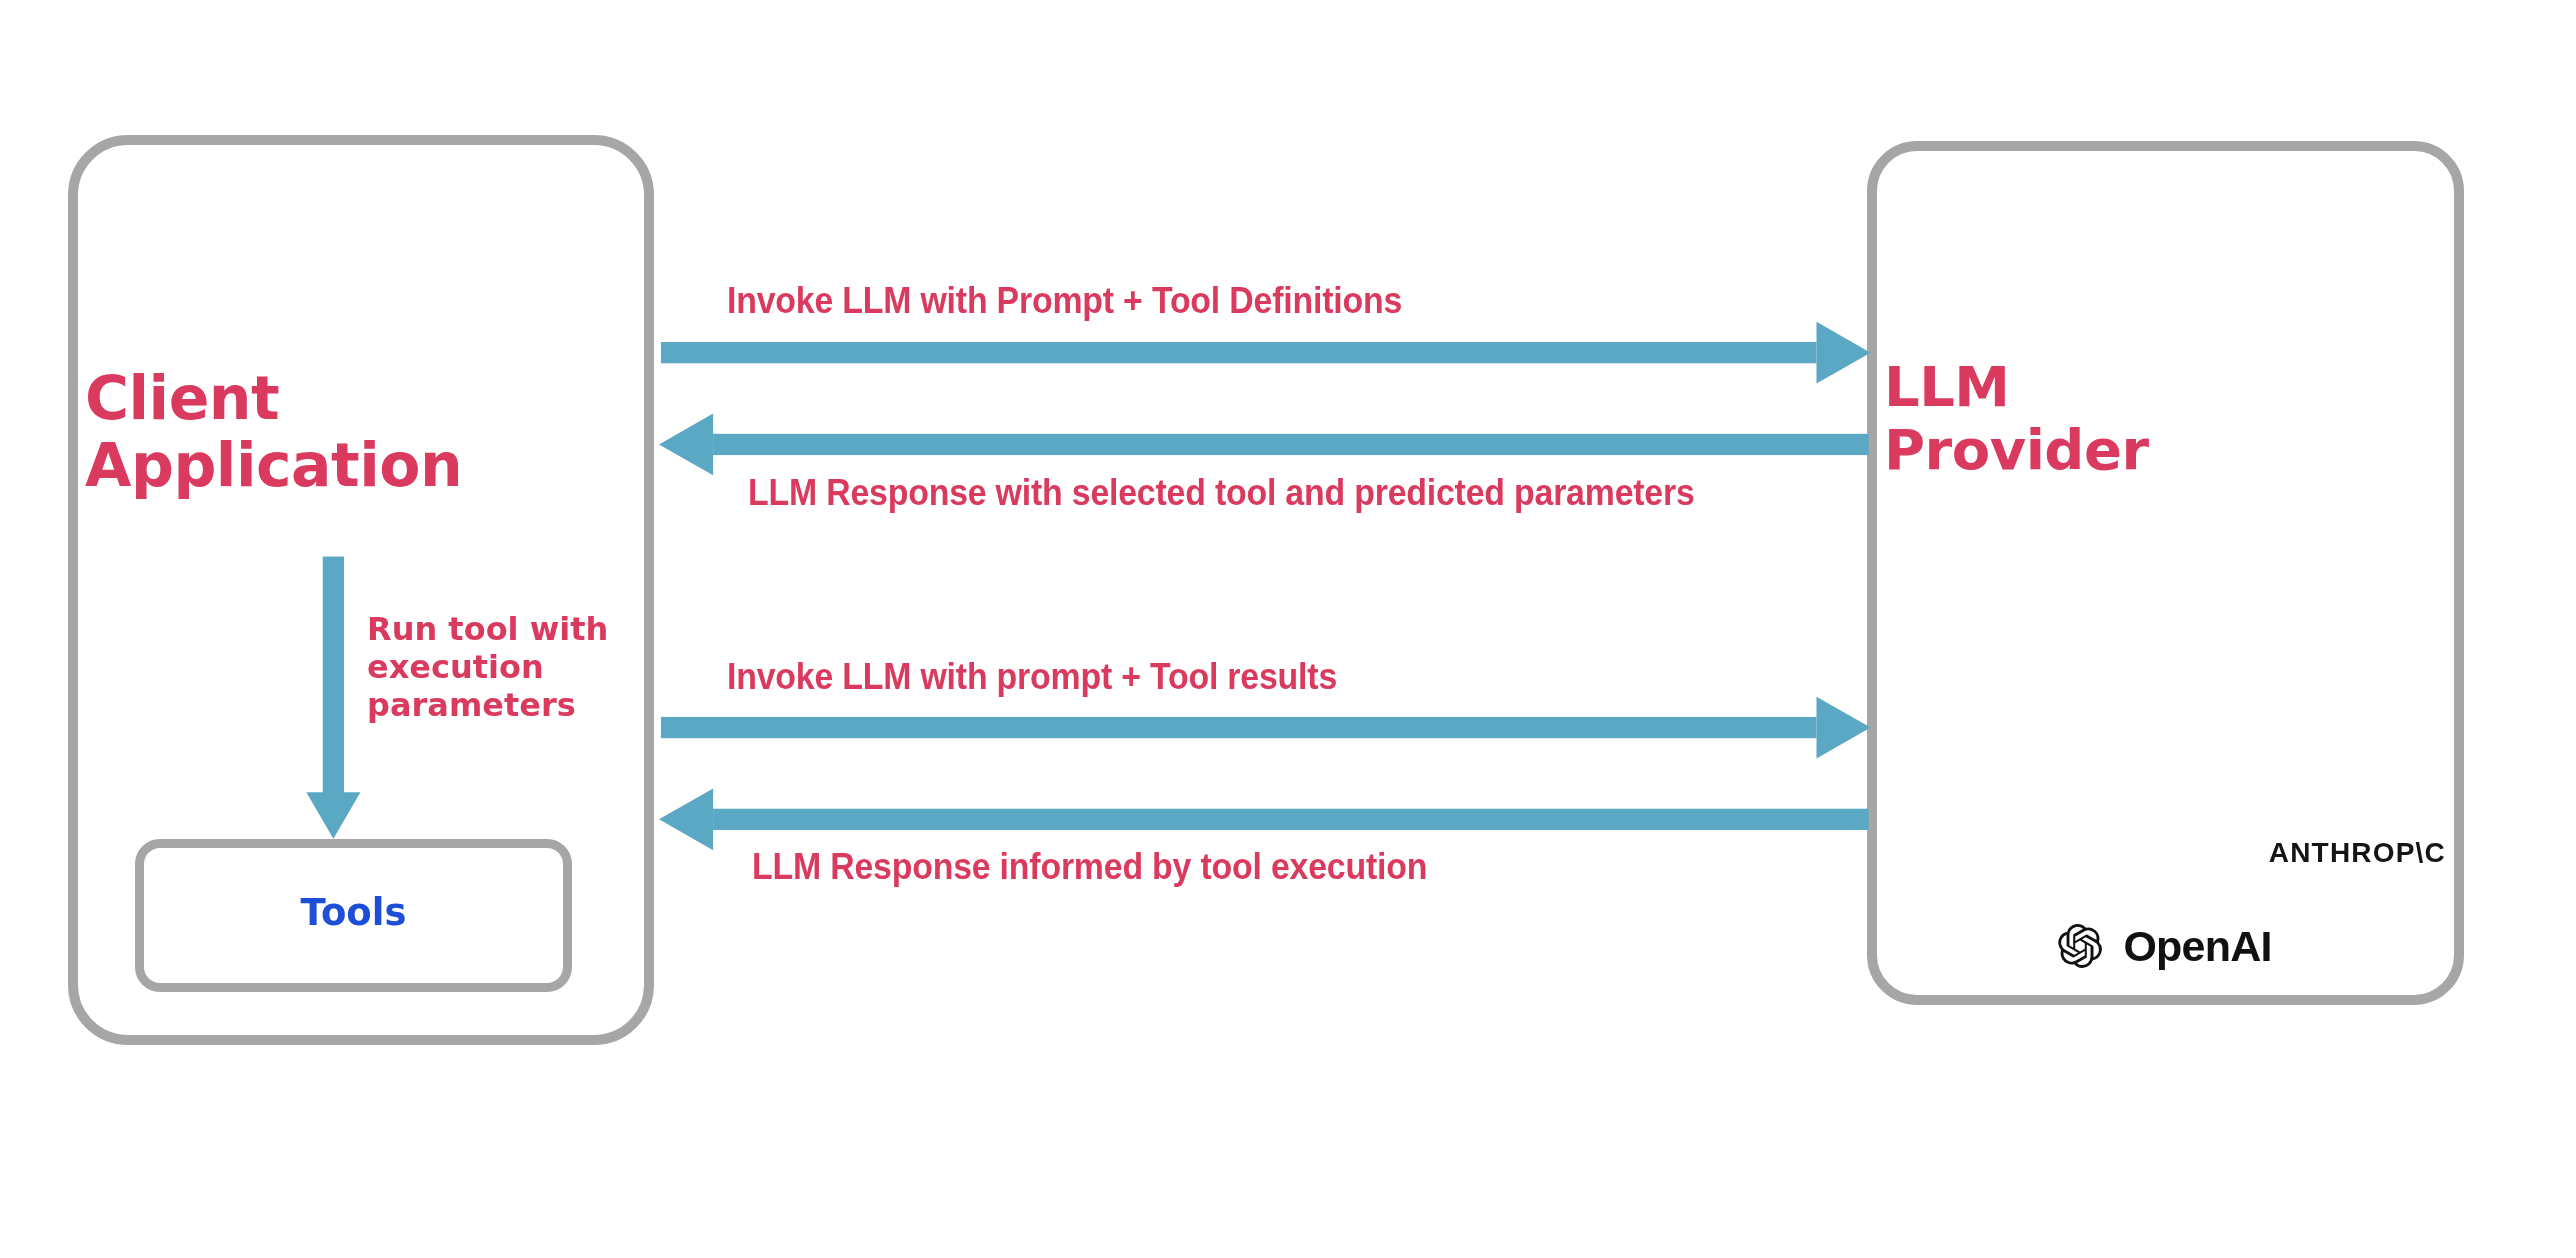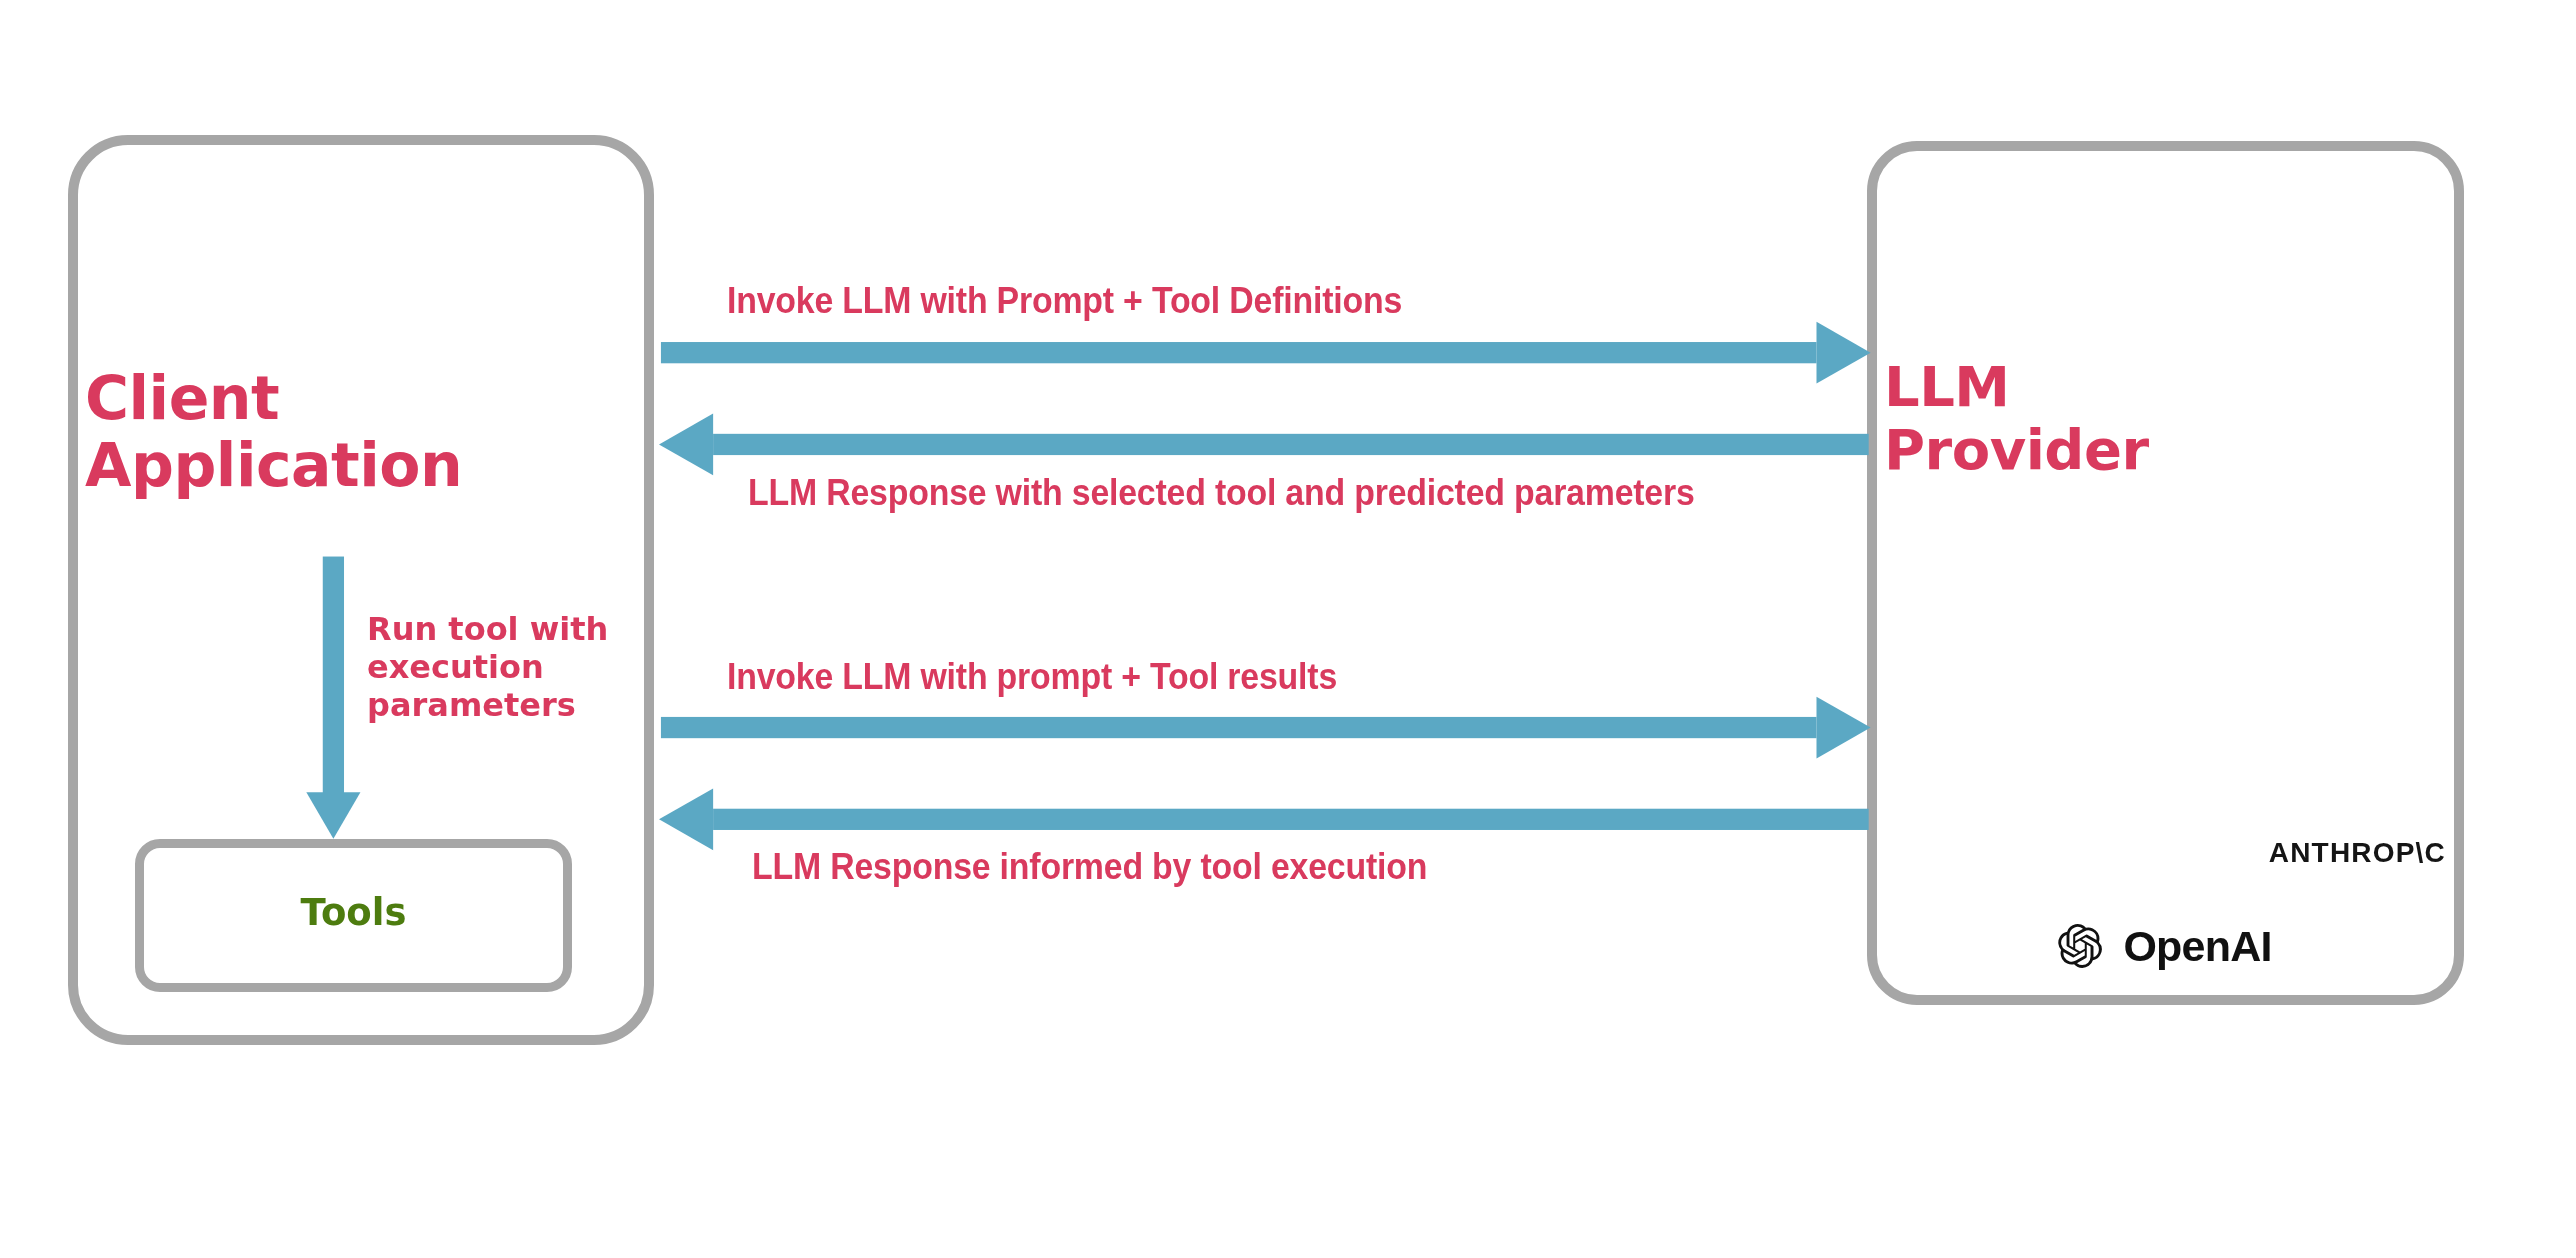--- a/index.html
+++ b/index.html
@@ -74,21 +74,21 @@
     top: 356px;
     width: 562px;
     font-size: 56px;
   }
   #tools-label {
     left: 135px;
     top: 891px;
     width: 437px;
     font-size: 37px;
     font-weight: bold;
-    color: #4d7c0f;
+    color: #1d4ed8;
     text-align: center;
     position: absolute;
     font-family: "DejaVu Sans", sans-serif;
   }
 
   
   #arrow-layer {
     position: absolute;
     left: 0;
     top: 0;

